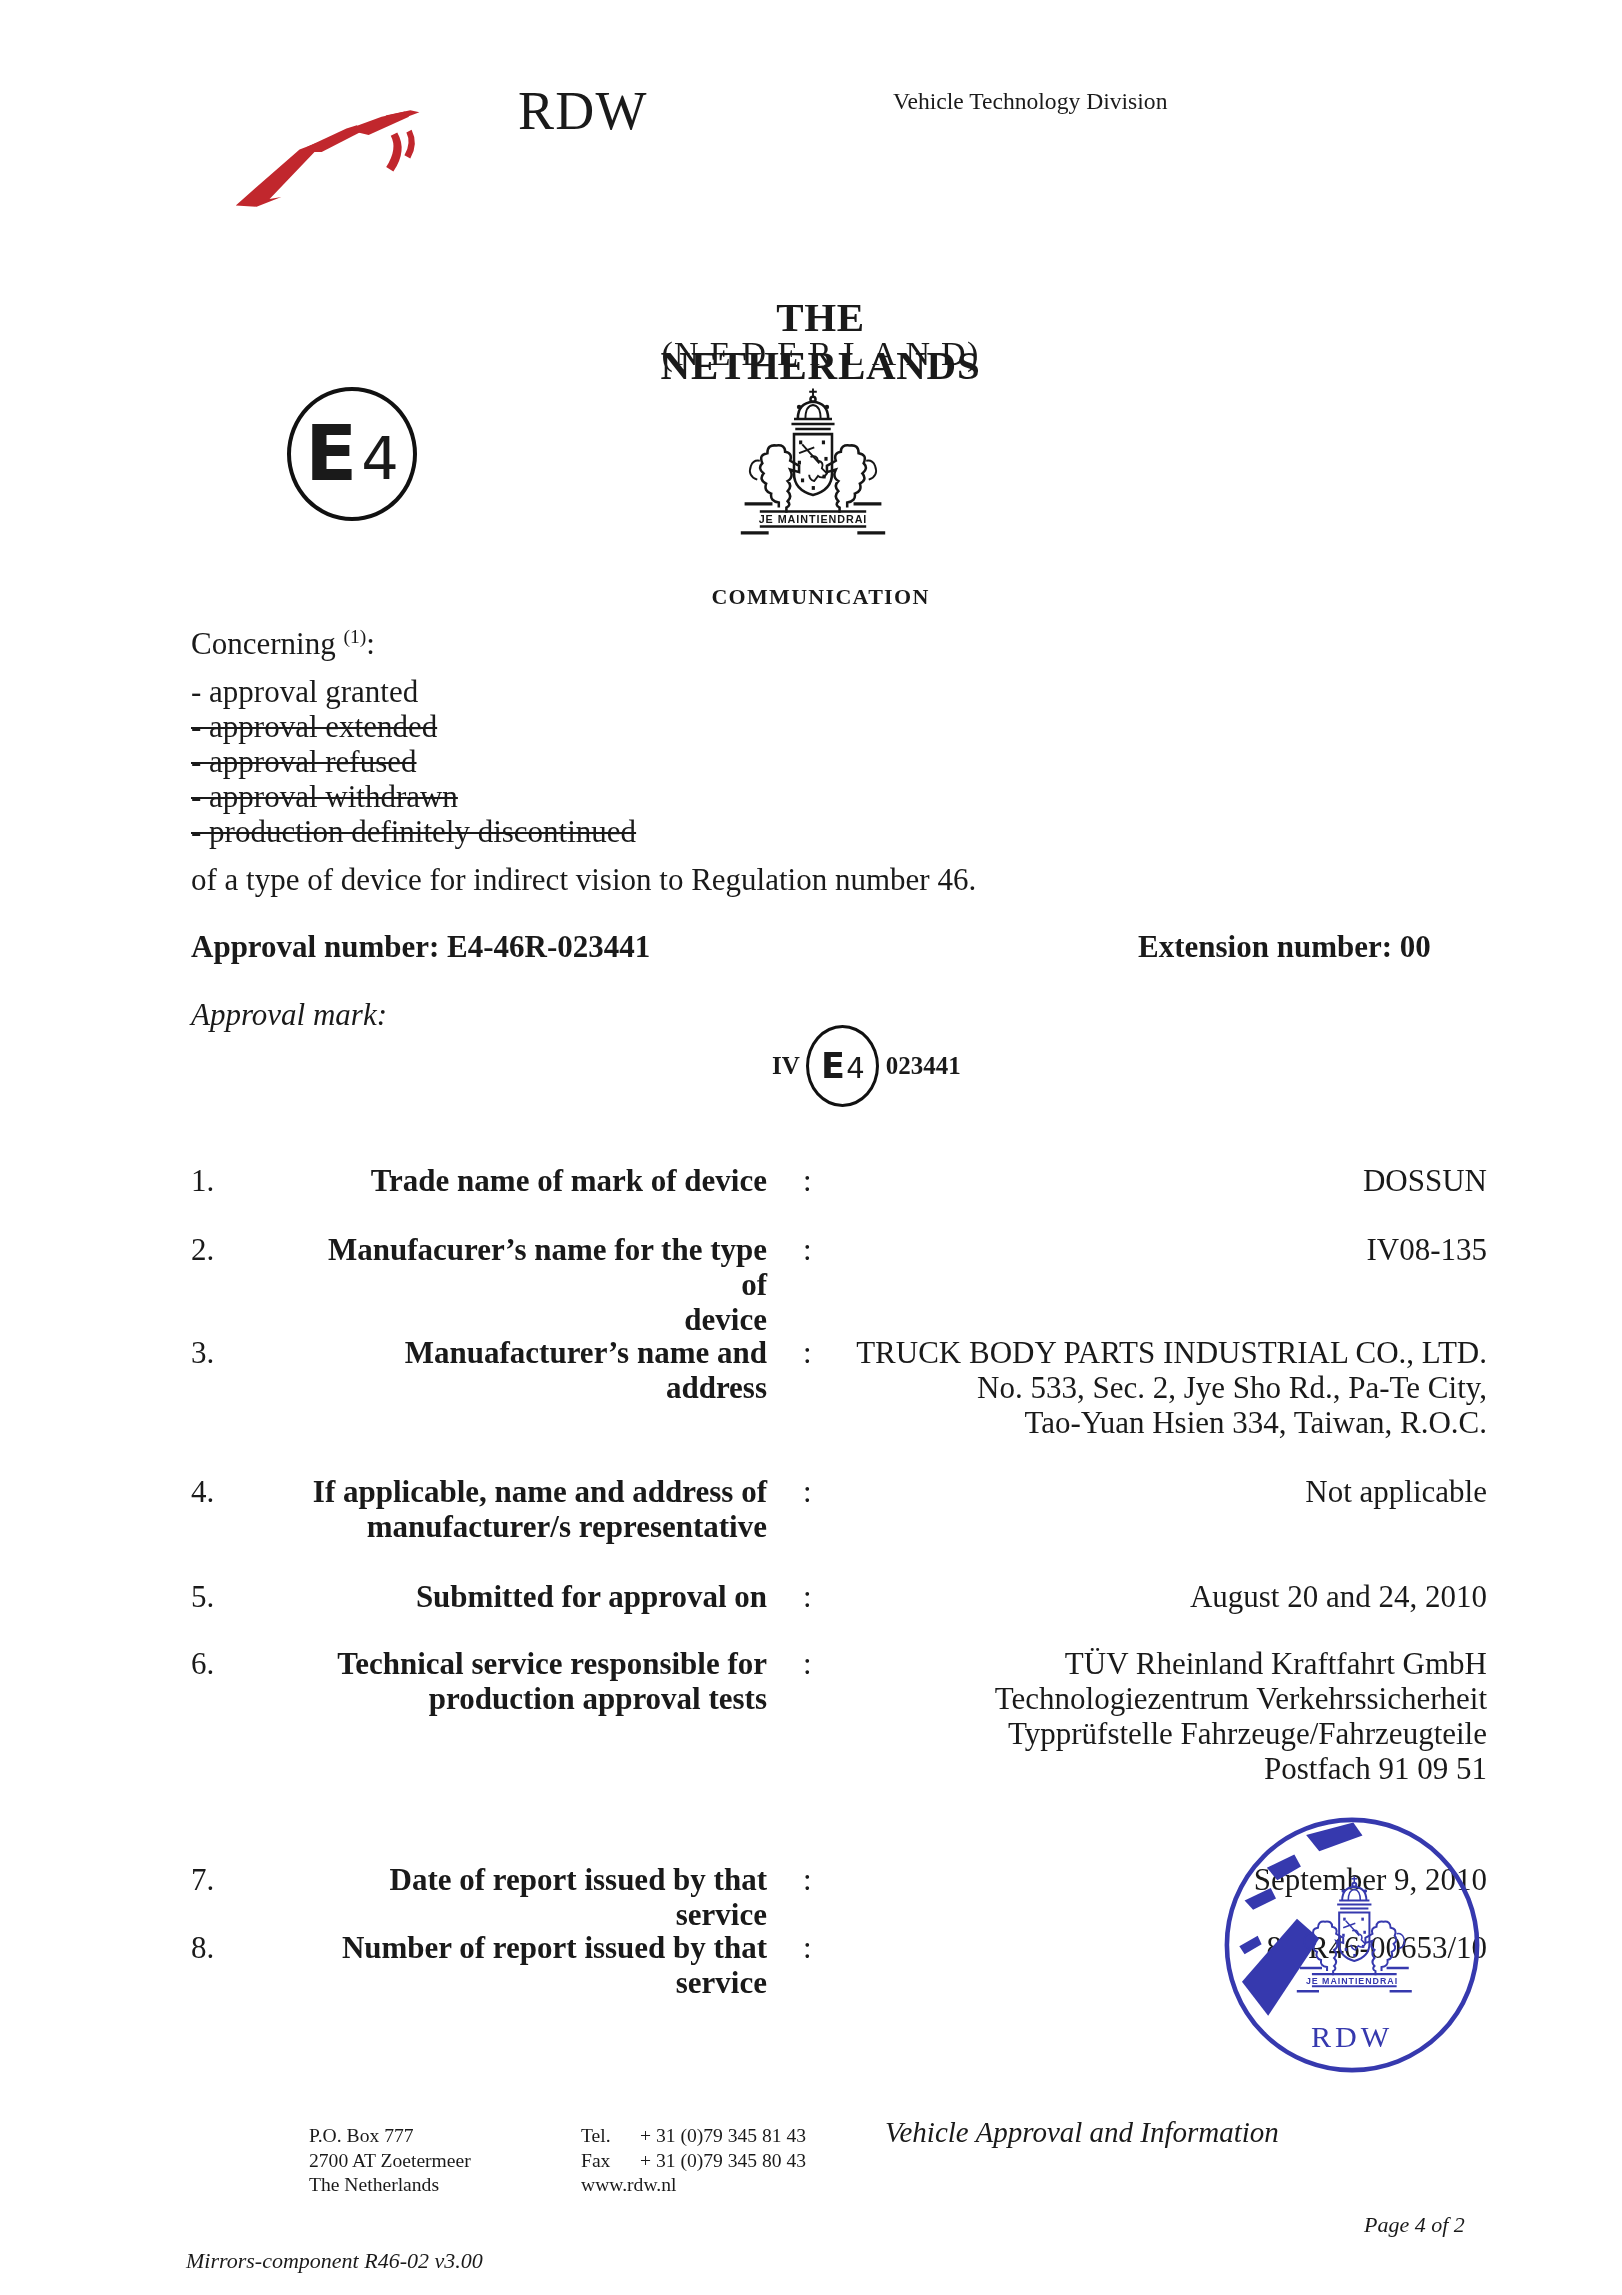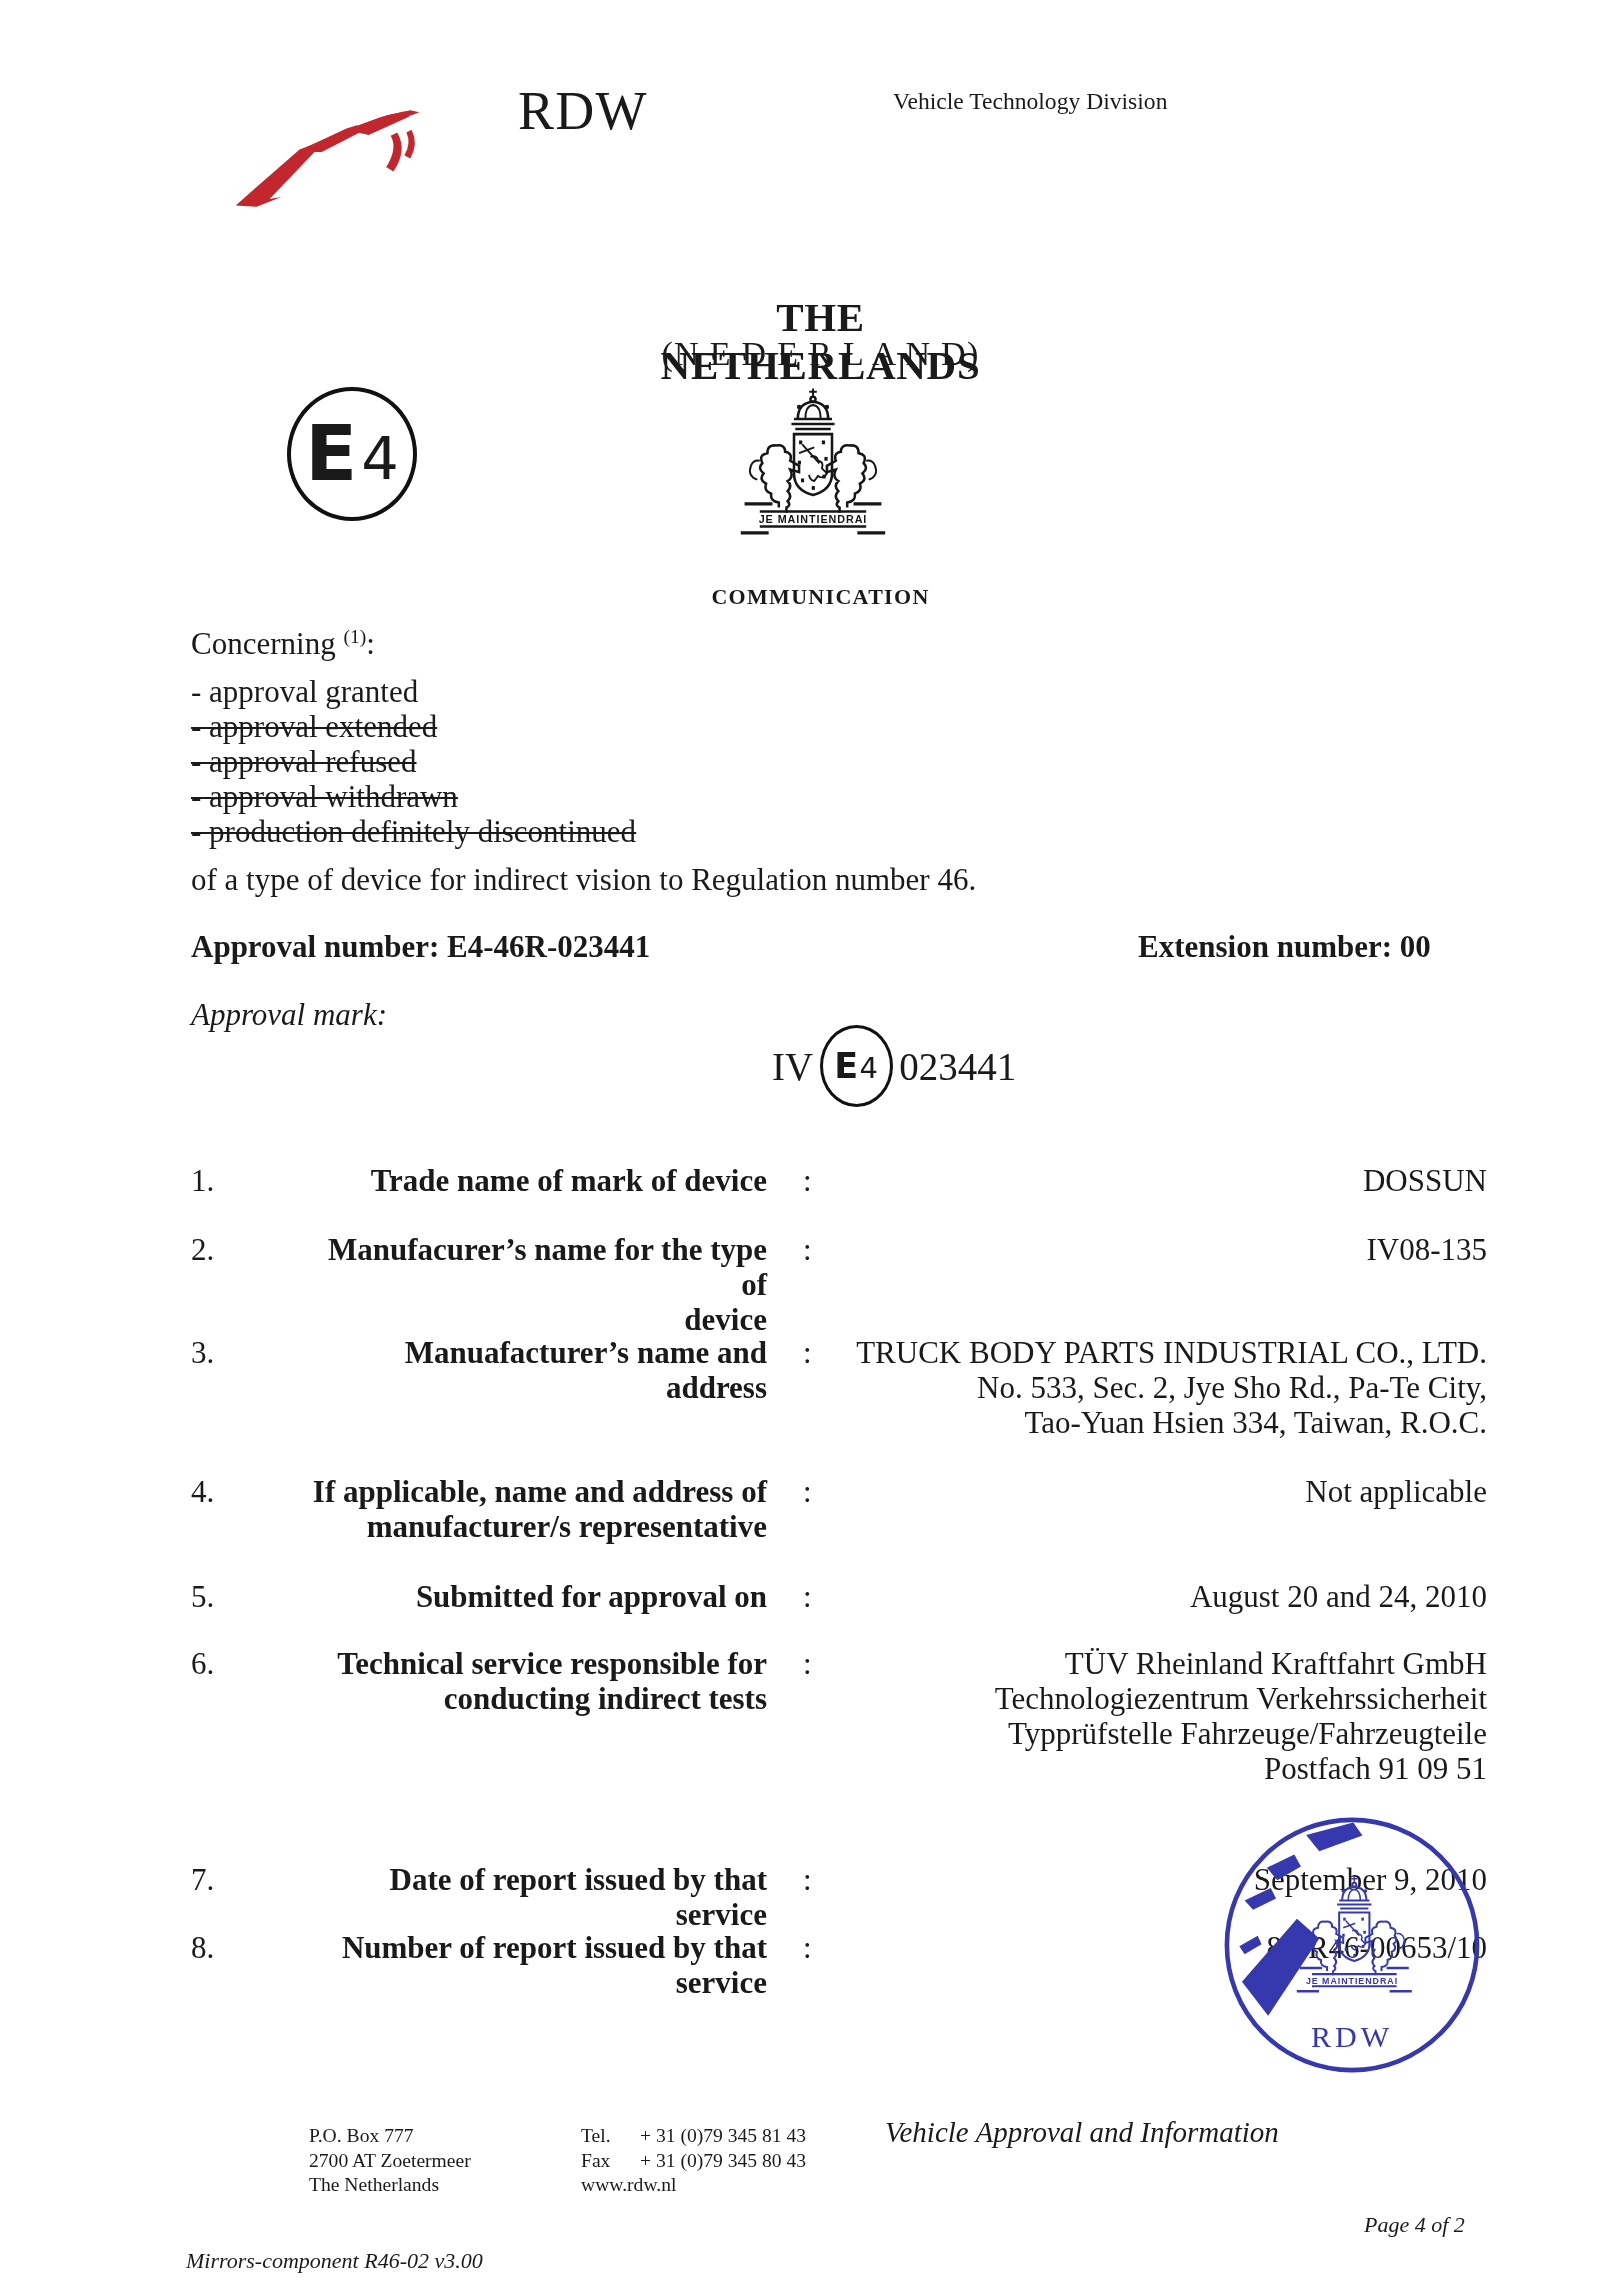--- a/index.html
+++ b/index.html
@@ -26,21 +26,21 @@
   .concerning{left:191px;top:619px;}
   .sup{vertical-align:super;font-size:19.6px;}
   .opt{left:191px;}
   .struck{text-decoration:line-through;text-decoration-thickness:2.3px;}
   .subject{left:191px;top:862px;}
   
   .appr-num{left:191px;top:929px;font-weight:bold;}
   .ext-num{left:1138px;top:929px;font-weight:bold;}
   .appr-mark-label{left:191px;top:997px;font-style:italic;}
   .appr-mark{left:772px;top:1025px;display:flex;align-items:center;gap:6.5px;}
-  .appr-mark .txt{font-size:39px;}
+  .appr-mark .txt{font-size:25px;font-weight:bold;}
   .small-ellipse{
     width:67px;height:76px;border:3.3px solid #111;border-radius:50%;
     display:flex;align-items:center;justify-content:center;background:#fff;flex:0 0 auto;
   }
   .small-ellipse .e{font-family:"DejaVu Sans",sans-serif;font-weight:bold;font-size:35px;line-height:1;}
   .small-ellipse .n{font-family:"DejaVu Sans",sans-serif;font-size:29px;line-height:1;margin:5.2px 0 0 1.3px;}
   
   .item{left:191px;width:1296px;}
   .item .num{position:absolute;left:0;top:0;}
   .item .lbl{position:absolute;left:118px;top:0;width:458px;font-weight:bold;}
@@ -212,21 +212,21 @@
   <span class="colon">:</span>
   <div class="val">
       <div>August 20 and 24, 2010</div>
     </div>
 </div>
 
 <div class="abs body-text item" style="top:1646px">
   <span class="num">6.</span>
   <div class="lbl">
     <div>Technical service responsible for</div>
-    <div>conducting indirect tests</div>
+    <div>production approval tests</div>
   </div>
   <span class="colon">:</span>
   <div class="val">
     <div>TÜV Rheinland Kraftfahrt GmbH</div>
     <div>Technologiezentrum Verkehrssicherheit</div>
     <div>Typprüfstelle Fahrzeuge/Fahrzeugteile</div>
     <div>Postfach 91 09 51</div>
   </div>
 </div>
 

